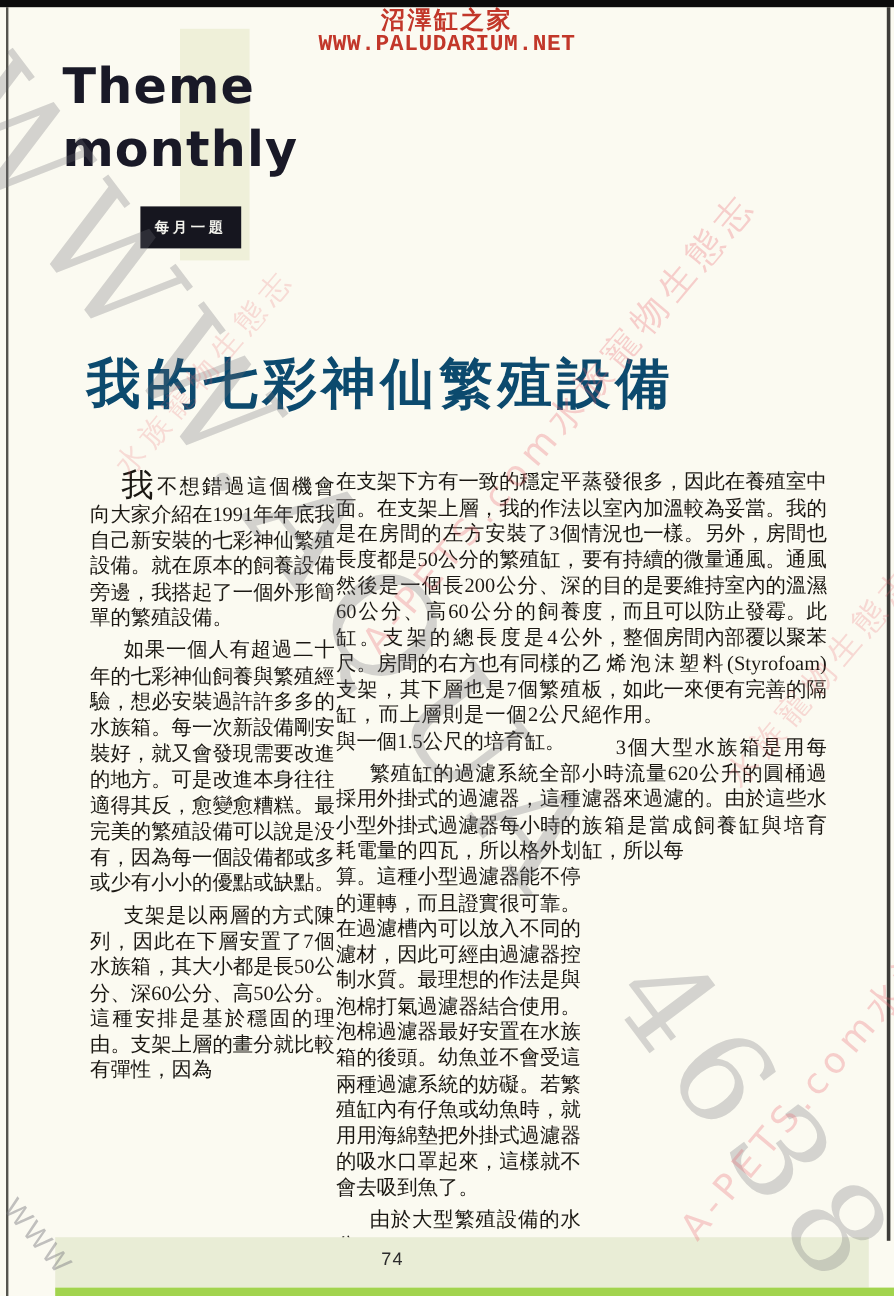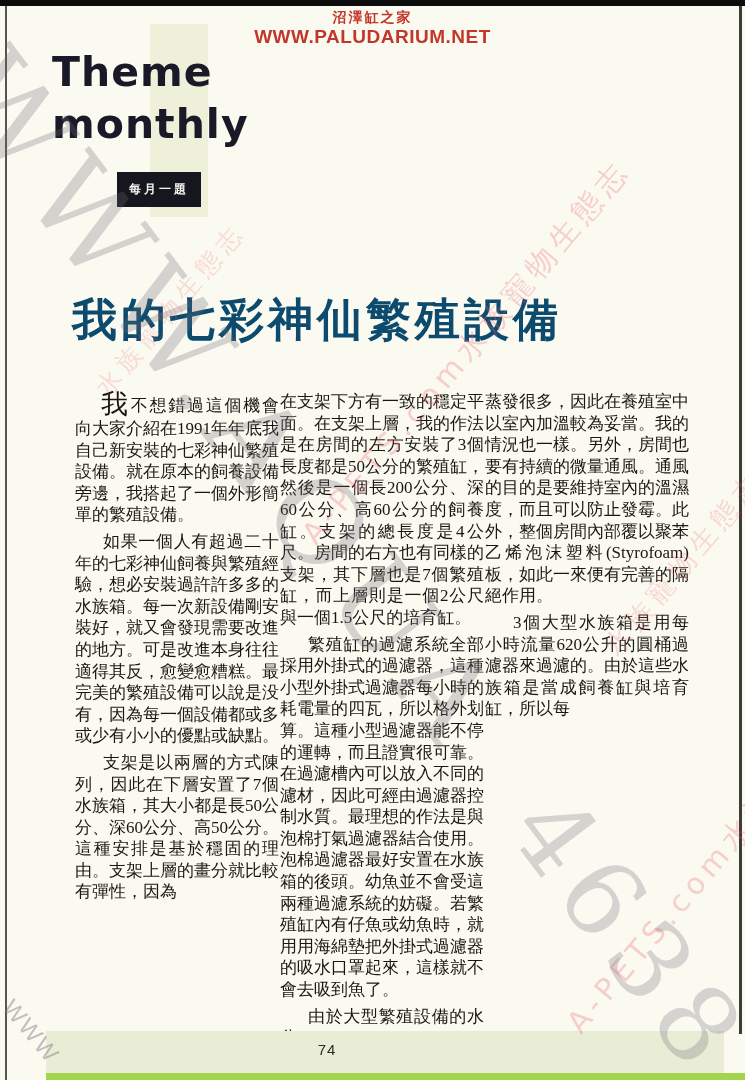--- a/index.html
+++ b/index.html
@@ -9,22 +9,22 @@
     font-family:"Liberation Serif","DejaVu Serif",serif;
   }
   
   .edge-top   { position:absolute; top:0; left:0; width:745px; height:6px; background:#0c0c0c; }
   .edge-left  { position:absolute; top:6px; left:5px; width:2px; height:1074px; background:#55544e; }
   .edge-right { position:absolute; top:6px; left:739px; width:3px; height:1028px; background:#3d3c39; }
 
   
   .header { position:absolute; top:7px; left:0; width:745px; text-align:center;
             color:#c2372a; font-family:"Liberation Sans",sans-serif; line-height:20px; }
-  .site-name { font-size:14px; font-weight:bold; letter-spacing:2px; }
-  .site-url  { font-size:19px; font-weight:bold; letter-spacing:0.5px; }
+  .site-name { font-size:20px; font-weight:bold; letter-spacing:2px; }
+  .site-url  { font-size:19px; font-weight:bold; letter-spacing:0.5px;font-family:Liberation Mono, monospace; }
 
   
   .stripe { position:absolute; left:150px; top:24px; width:58px; height:193px; background:#eff0d9; }
   .masthead-title { position:absolute; left:52px; top:46px; width:256px; text-align:left;
     font-family:"DejaVu Sans",sans-serif; font-weight:800; color:#191927;
     font-size:41px; line-height:52px; letter-spacing:1px; }
   .badge { position:absolute; left:117px; top:172px; width:84px; height:35px;
     background:#16161f; color:#f4f4ee; font-family:"DejaVu Sans",sans-serif;
     font-size:12px; letter-spacing:3px; text-align:center; line-height:35px; font-weight:600; }
 

